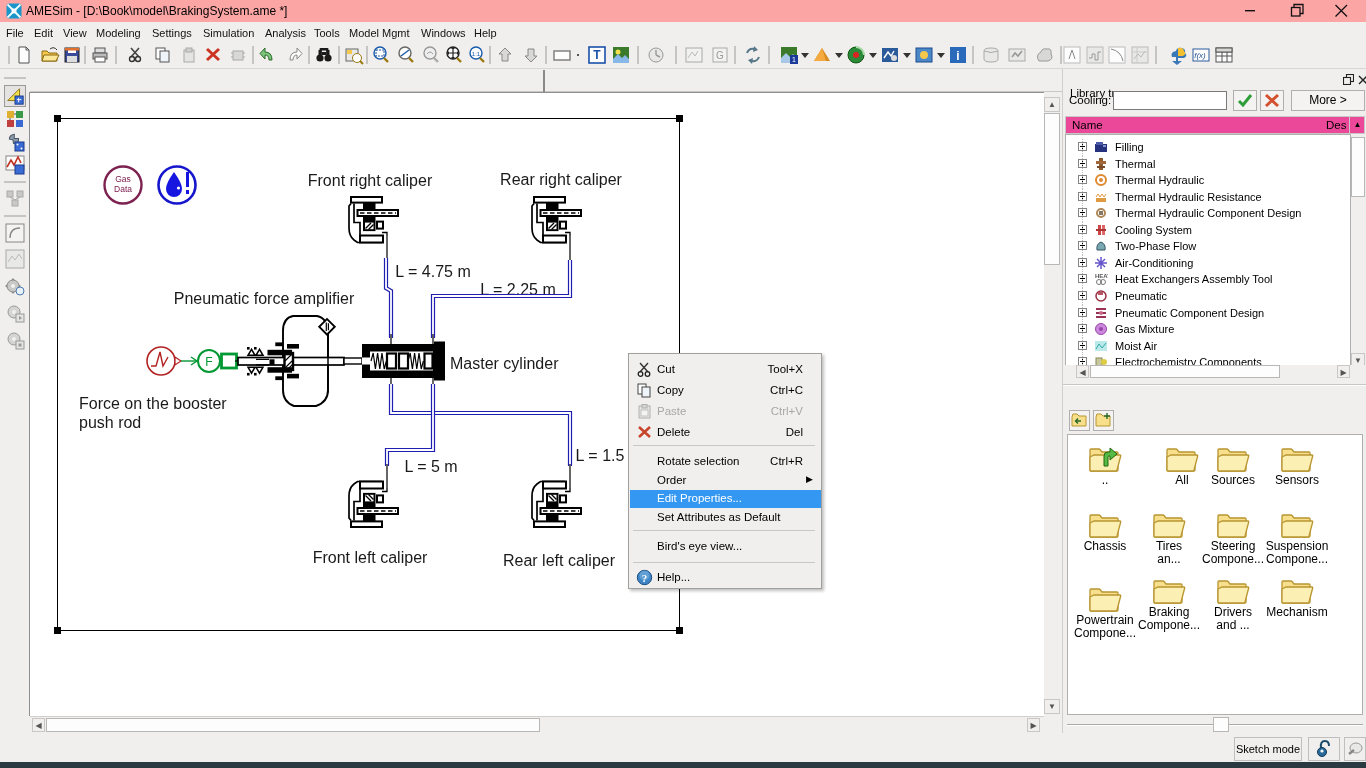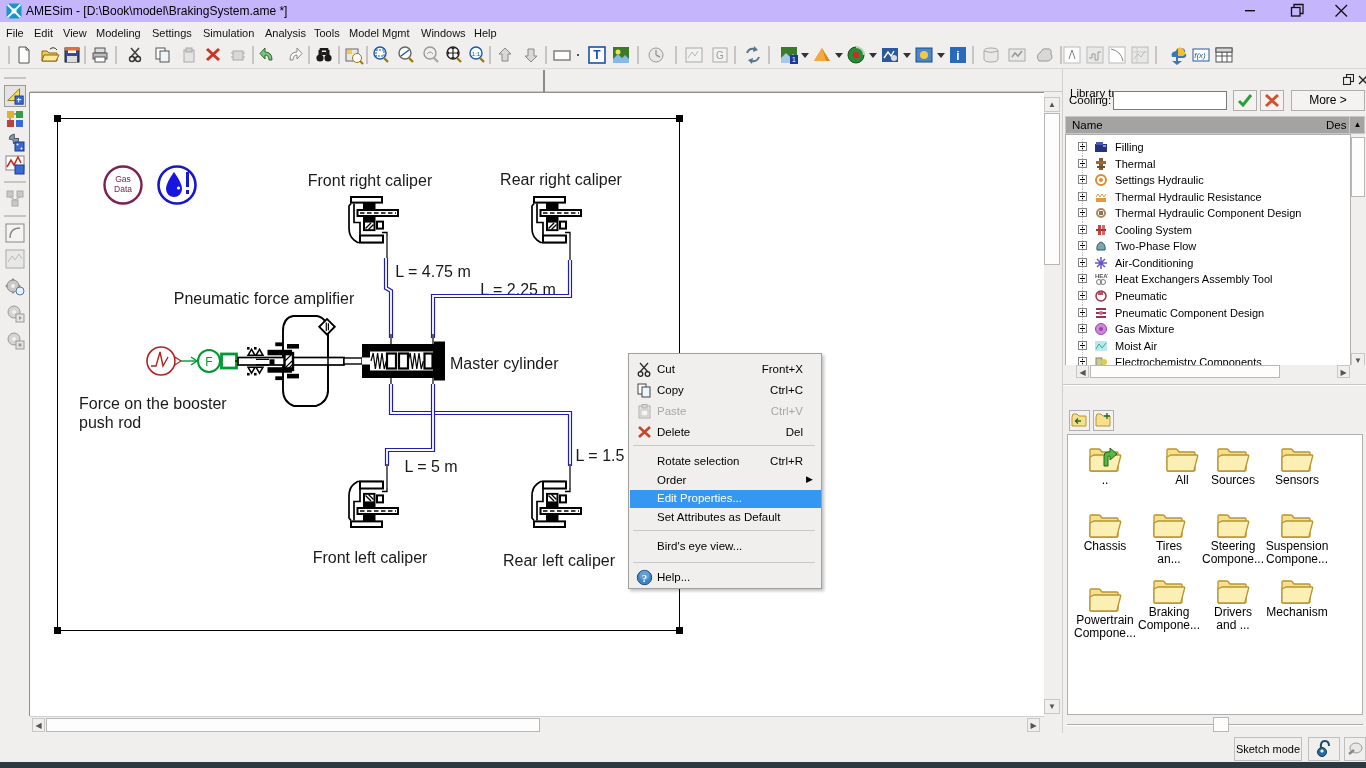--- a/index.html
+++ b/index.html
@@ -1,19 +1,19 @@
 <!DOCTYPE html>
 <html><head>
 <meta charset="utf-8">
 <style>
 * { margin:0; padding:0; box-sizing:border-box; }
 html,body { width:1366px; height:768px; overflow:hidden; font-family:"Liberation Sans", sans-serif; }
 body { position:relative; background:#f0efee; }
 .abs { position:absolute; }
-#titlebar { left:0; top:0; width:1366px; height:22px; background:#c4b5fd;text-decoration:underline; }
+#titlebar { left:0; top:0; width:1366px; height:22px; background:#fca5a5;text-decoration:underline; }
 #titlebar .title { left:26px; top:4px; font-size:12px; color:#000; }
 #menubar { left:0; top:22px; width:1366px; height:20px; background:#f0efee; font-size:11px; color:#111; }
 #menubar span { position:absolute; top:5px; }
 #toolbar { left:0; top:42px; width:1366px; height:27px; background:#f0efee; border-bottom:1px solid #d8d7d5; }
 .thandle { position:absolute; top:4px; width:5px; height:18px; border-left:2px double #c6c5c3; }
 .ticon { position:absolute; top:3px; width:20px; height:20px; }
 #lefttb { left:0; top:69px; width:29px; height:664px; background:#f0efee; }
 .licon { position:absolute; left:4px; width:22px; height:22px; }
 #tabbar { left:30px; top:69px; width:1032px; height:23px; background:#f0efee; border-bottom:1px solid #c8c7c5; }
 #tab1 { position:absolute; left:0px; top:1px; width:508px; height:22px; }
@@ -23,21 +23,21 @@
 .sbtn { position:absolute; background:#f0efee; border:1px solid #c8c7c5; font-size:8px; color:#555; text-align:center; line-height:13px; }
 .sthumb { position:absolute; background:#fdfdfd; border:1px solid #b8b7b5; }
 #rightpanel { left:1062px; top:69px; width:304px; height:664px; background:#f0efee; border-left:1px solid #d0cfcd; }
 .paneltitle { font-size:11.5px; color:#000; }
 #libtree-head { position:absolute; left:2px; top:2px; width:300px; height:16px; }
 #searchrow { position:absolute; left:2px; top:20px; width:300px; height:25px; }
 #searchrow .lbl { position:absolute; left:4px; top:5px; font-size:11.5px; }
 #searchbox { position:absolute; left:48px; top:2px; width:114px; height:19px; background:#fff; border:1px solid #7a7a7a; }
 .srchbtn { position:absolute; top:1px; width:24px; height:21px; background:#f4f3f2; border:1px solid #b0afad; }
 #morebtn { position:absolute; left:226px; top:1px; width:74px; height:21px; background:#f4f3f2; border:1px solid #b0afad; font-size:12px; text-align:center; line-height:19px; }
-#treeheader { position:absolute; left:2px; top:47px; width:300px; height:18px; background:#a3a3a3; border:1px solid #c8c7c5; font-size:11.5px; }
+#treeheader { position:absolute; left:2px; top:47px; width:300px; height:18px; background:#ec4899; border:1px solid #c8c7c5; font-size:11.5px; }
 #treearea { position:absolute; left:2px; top:65px; width:286px; height:235px; background:#fff; border:1px solid #b0afad; overflow:hidden; }
 .trow { position:absolute; left:0; height:16px; font-size:11px; color:#000; white-space:nowrap; }
 .trow .plus { position:absolute; left:12px; top:3px; width:9px; height:9px; border:1px solid #848484; background:#fff; }
 .plus:before { content:""; position:absolute; left:1px; top:3px; width:5px; height:1px; background:#000; }
 .plus:after { content:""; position:absolute; left:3px; top:1px; width:1px; height:5px; background:#000; }
 .trow .ticn { position:absolute; left:28px; top:1px; width:14px; height:14px; }
 .trow .ttxt { position:absolute; left:49px; top:2px; }
 #libitems-head { position:absolute; left:2px; top:323px; width:300px; height:16px; }
 .fbtn { position:absolute; top:341px; width:21px; height:21px; background:#f4f3f2; border:1px solid #b0afad; }
 #itemsarea { position:absolute; left:4px; top:365px; width:296px; height:281px; background:#fff; border:1px solid #b0afad; }
@@ -580,21 +580,21 @@
         </svg>
       <span class="ttxt">Thermal</span>
     </div>
     <div style="position:absolute;left:16px;top:21px;width:1px;height:17px;border-left:1px dotted #bbb"></div>
 <div class="trow" style="top:37px">
       <span class="plus"></span>
       <svg class="ticn" width="14" height="14" viewBox="0 0 14 14">
           <circle cx="7" cy="7" r="5" fill="none" stroke="#e08a30" stroke-width="2"></circle>
           <circle cx="7" cy="7" r="2" fill="#e08a30"></circle>
         </svg>
-      <span class="ttxt">Settings Hydraulic</span>
+      <span class="ttxt">Thermal Hydraulic</span>
     </div>
     <div style="position:absolute;left:16px;top:37px;width:1px;height:17px;border-left:1px dotted #bbb"></div>
 <div class="trow" style="top:54px">
       <span class="plus"></span>
       <svg class="ticn" width="14" height="14" viewBox="0 0 14 14">
           <rect x="2" y="8" width="10" height="4" fill="#e09a40"></rect>
           <path d="M2,7 L4,4 L6,7 L8,4 L10,7 L12,4" stroke="#e09a40" fill="none"></path>
         </svg>
       <span class="ttxt">Thermal Hydraulic Resistance</span>
     </div>
@@ -826,21 +826,21 @@
 <div class="abs" id="bottomstrip"></div>
 
 <div class="abs" id="ctxmenu">
   <div class="mi" style="top:5px">
     <span class="micon"><svg width="17" height="17" viewBox="0 0 17 17">
           <path d="M4,2 L12,11 M12,2 L4,11" stroke="#333" stroke-width="1.4"></path>
           <circle cx="4.5" cy="13" r="2.3" fill="none" stroke="#222" stroke-width="1.3"></circle>
           <circle cx="11.5" cy="13" r="2.3" fill="none" stroke="#222" stroke-width="1.3"></circle>
         </svg></span>
       <span class="mtxt">Cut</span>
-      <span class="msc">Front+X</span>
+      <span class="msc">Tool+X</span>
   </div>
   <div class="mi" style="top:26px">
     <span class="micon"><svg width="17" height="17" viewBox="0 0 17 17">
           <rect x="2" y="2" width="8" height="10" fill="#fff" stroke="#444"></rect>
           <rect x="6" y="5" width="8" height="10" fill="#eef4fa" stroke="#444"></rect>
         </svg></span>
       <span class="mtxt">Copy</span>
       <span class="msc">Ctrl+C</span>
   </div>
   <div class="mi dis" style="top:47px">

